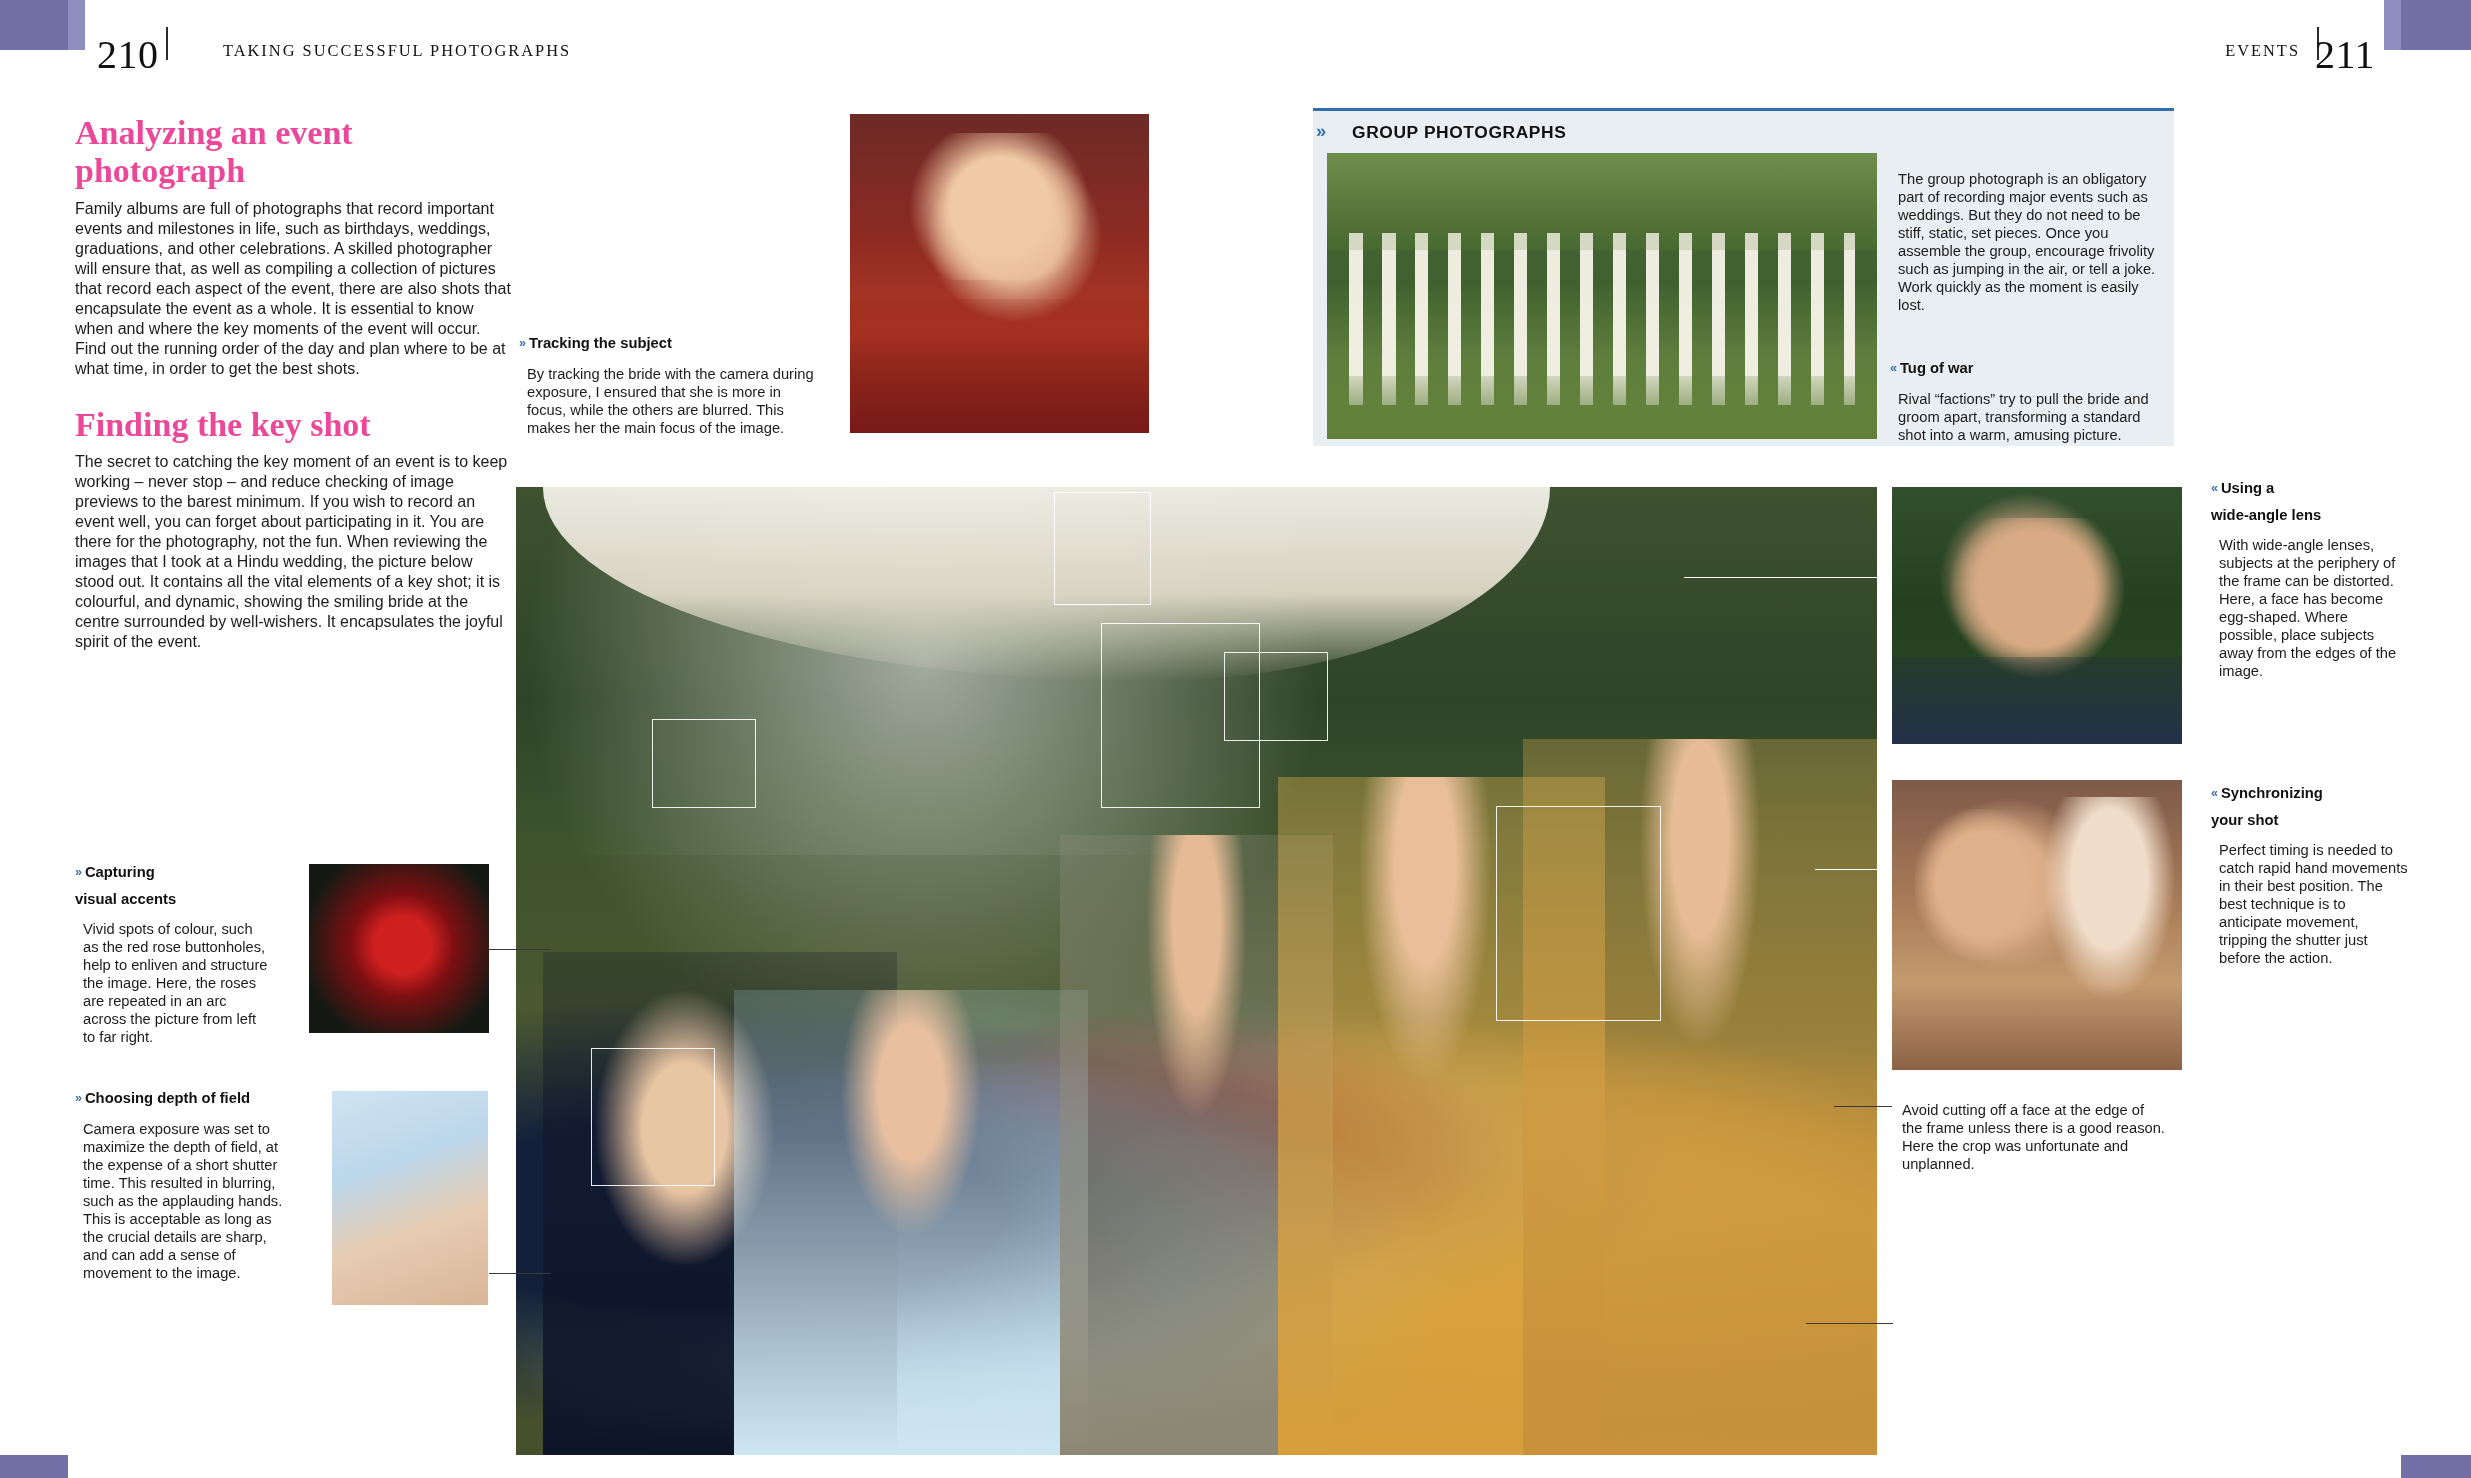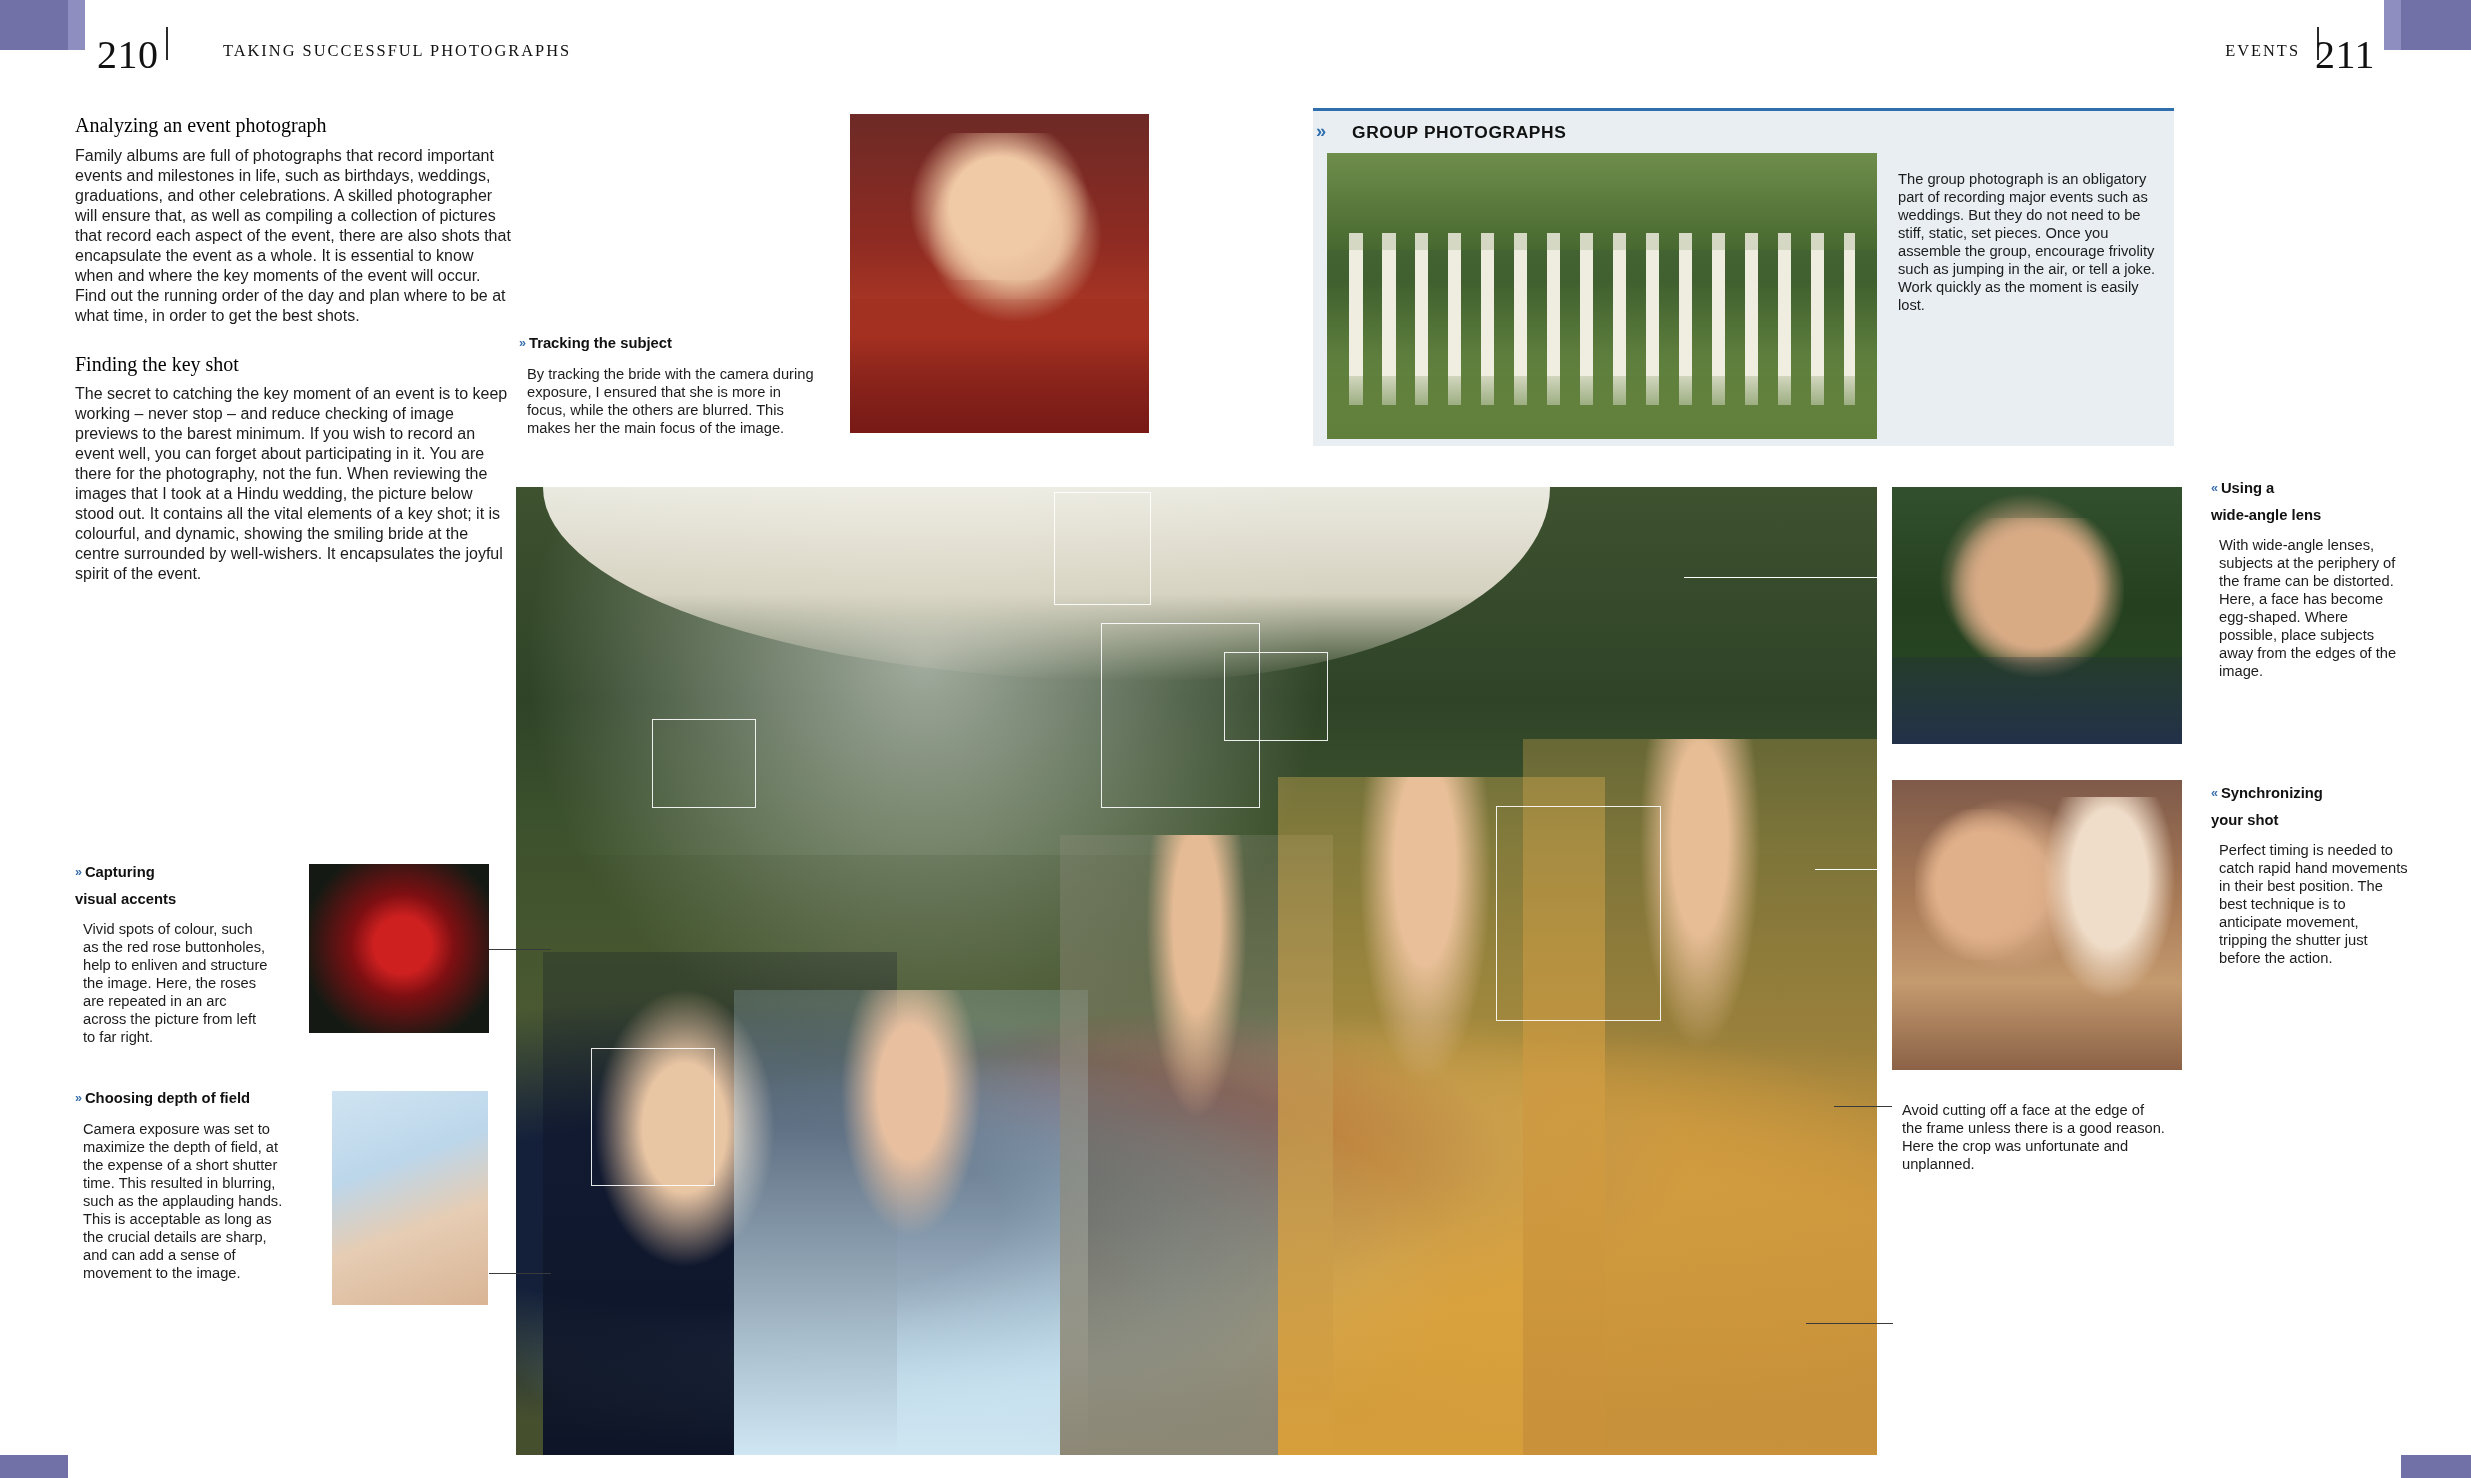--- a/index.html
+++ b/index.html
@@ -58,24 +58,24 @@
     width: 1.9px;
     height: 33px;
     background: #2b2b2b;
   }
   .rule-v-left  { left: 166px; }
   .rule-v-right { right: 153px; }
 
   
   h2.section-title {
     font-family: "Liberation Serif", serif;
-    font-weight: normal;
-    font-size: 20px;
+    font-weight: bold;
+    font-size: 34px;
     margin: 0 0 8.7px 0;
-    color: #000000;
+    color: #ec4899;
   }
   p.body {
     font-size: 16px;
     line-height: 20px;
     margin: 0;
     color: #1c1c1c;
   }
   .col-left {
     position: absolute;
     left: 75px;
@@ -294,20 +294,24 @@
     <div class="figs"></div>
     <div style="position:absolute;left:0;top:0;width:100%;height:34%;background:linear-gradient(180deg,#6f8e4c,#47682f);"></div>
     <div class="figs"></div>
     <div style="position:absolute;left:0;bottom:0;width:100%;height:22%;background:linear-gradient(180deg,rgba(90,120,55,.2),#5f7f3a);"></div>
   </div>
 
   <div class="caption" id="panel-text">
     <p class="cap-body">The group photograph is an obligatory part of recording major events such as weddings. But they do not need to be stiff, static, set pieces. Once you assemble the group, encourage frivolity such as jumping in the air, or tell a joke. Work quickly as the moment is easily lost.</p>
   </div>
 
+  <div class="caption" id="panel-cap">
+    <p class="cap-title"><span class="chev chev-l">«</span><span>Tug of war</span></p>
+    <p class="cap-body">Rival “factions” try to pull the bride and groom apart, transforming a standard shot into a warm, amusing picture.</p>
+  </div>
 
   <div class="photo" id="main-photo">
     <div class="canopy"></div>
     <div class="crowd"></div>
     <div style="position:absolute;left:2%;bottom:0;width:26%;height:52%;background:radial-gradient(ellipse at 40% 35%,#e8c5a3 0 14%,rgba(232,197,163,0) 30%),linear-gradient(180deg,rgba(16,22,40,.25),#0d1428);"></div>
     <div style="position:absolute;left:16%;bottom:0;width:26%;height:48%;background:radial-gradient(ellipse at 50% 22%,#e8c0a0 0 13%,rgba(232,192,160,0) 28%),linear-gradient(180deg,rgba(180,215,235,.2),#cfe6f3);"></div>
     <div style="position:absolute;left:40%;top:36%;width:20%;height:64%;background:radial-gradient(ellipse at 50% 14%,#e5bb95 0 12%,rgba(229,187,149,0) 26%),linear-gradient(180deg,rgba(150,146,130,.25),#8d8876);"></div>
     <div style="position:absolute;left:56%;top:30%;width:24%;height:70%;background:radial-gradient(ellipse at 45% 13%,#e8bf98 0 12%,rgba(232,191,152,0) 26%),linear-gradient(180deg,rgba(233,186,86,.35),#d79e3b);"></div>
     <div style="position:absolute;right:0;top:26%;width:26%;height:74%;background:radial-gradient(ellipse at 50% 14%,#e7bd96 0 11%,rgba(231,189,150,0) 24%),linear-gradient(180deg,rgba(226,178,84,.3),#c8913a);"></div>
 

